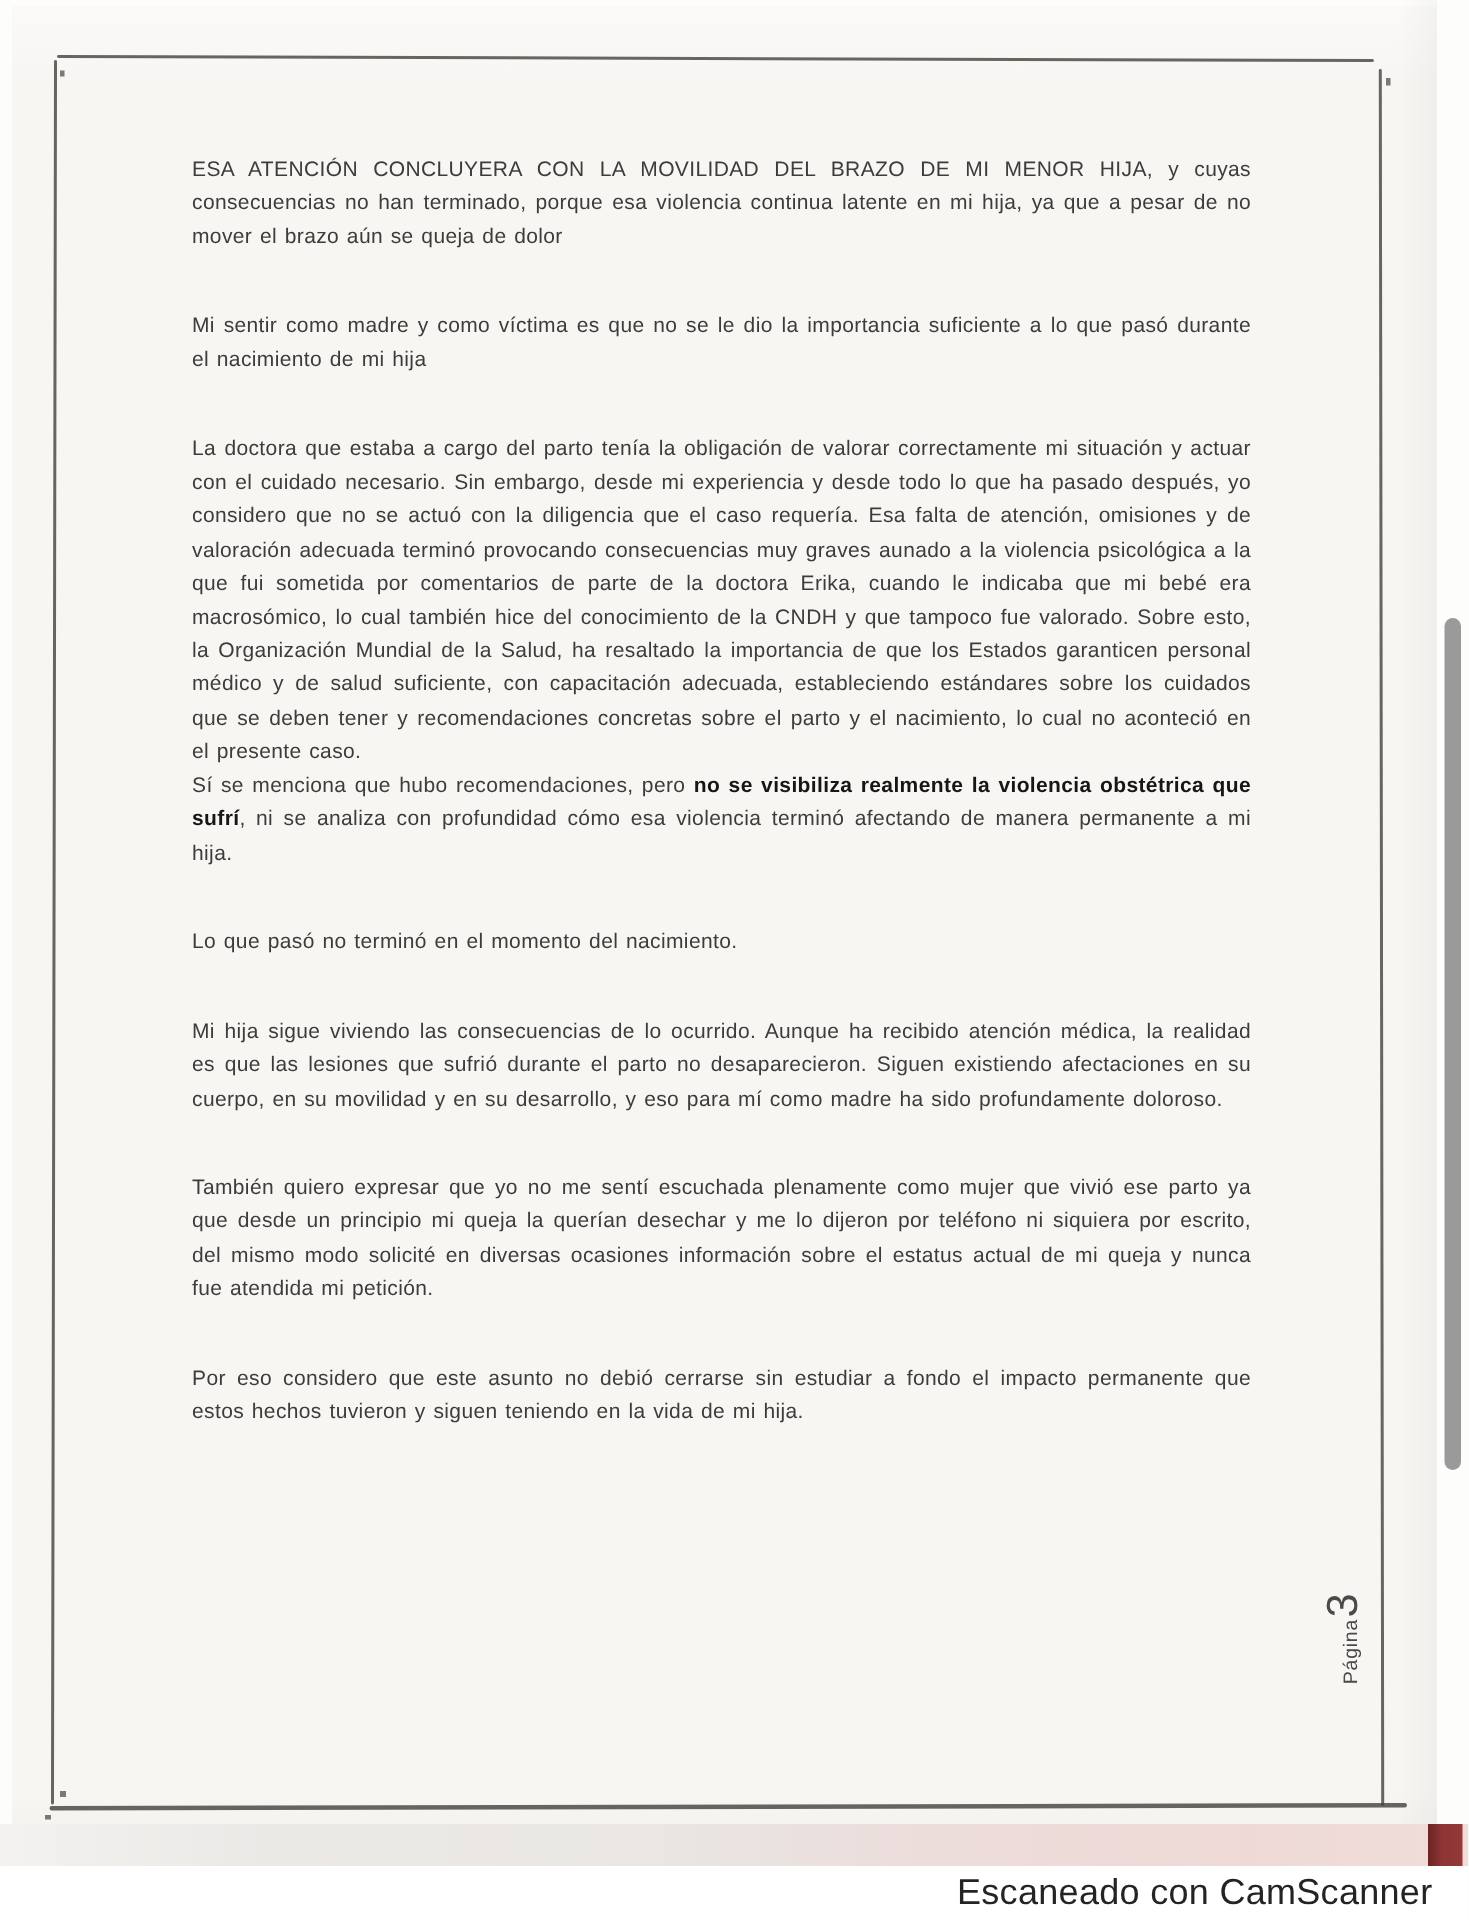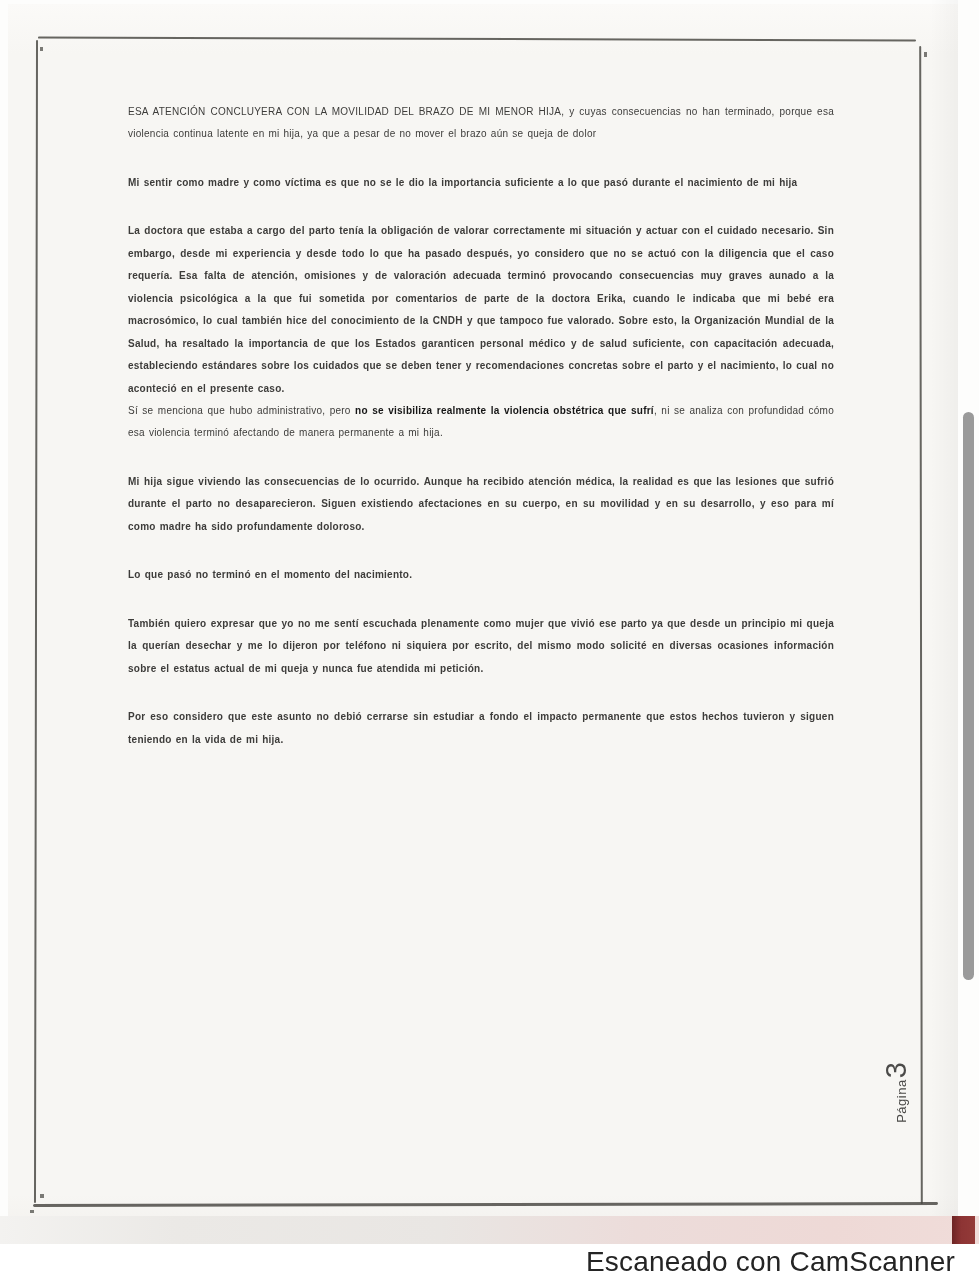--- a/index.html
+++ b/index.html
@@ -19,46 +19,46 @@
   .frame-right{left:920px;top:46px;width:2px;height:1158px;transform:rotate(-.08deg);border-radius:2px;}
   .frame-bottom{left:33px;top:1203px;width:905px;height:3px;transform:rotate(-.12deg);border-radius:2px;}
   .tick{position:absolute;background:#45443f;opacity:.7;}
   .tick-tl{left:40px;top:47px;width:3px;height:4px;}
   .tick-tr{left:924px;top:52px;width:3px;height:5px;}
   .tick-bl{left:40px;top:1194px;width:4px;height:4px;}
   .tick-bl2{left:30px;top:1210px;width:4px;height:3px;}
 
   
   .document-text{position:absolute;left:128px;top:101px;width:706px;
-                 font-size:10px;line-height:22.45px;color:#3d3c3a;
+                 font-size:14px;line-height:22.45px;color:#3d3c3a;
                  letter-spacing:.25px;word-spacing:1px;
                  text-align:justify;}
   .document-text p{margin:0;}
-  .document-text p.gap{margin-top:26px;font-weight:bold;}
+  .document-text p.gap{margin-top:37px;}
   .document-text .b{font-weight:bold;color:#161616;}
 
   
   .page-num-wrap{position:absolute;left:846px;top:1042px;width:100px;height:100px;
                  display:flex;align-items:center;justify-content:center;}
   .page-num-inner{transform:rotate(-90deg);white-space:nowrap;color:#4b4a48;
                   display:flex;align-items:baseline;}
   .pg-word{font-size:13px;letter-spacing:.5px;}
   .pg-num{font-size:29px;line-height:1;margin-left:1px;}
 
   
   .bottom-strip{position:absolute;left:0;top:1216px;width:979px;height:28px;
     background:linear-gradient(90deg,#f3f2f0 0%,#ebe9e6 18%,#e9e6e3 45%,#ecdcda 65%,#eed9d6 85%,#f0dcd9 100%);
     filter:blur(.4px);}
   .red-chip{position:absolute;left:952px;top:1216px;width:23px;height:28px;
     background:linear-gradient(90deg,#6c2424 0%,#8d3434 40%,#933a38 100%);}
 
   
   .footer-bar{position:absolute;left:0;top:1244px;width:979px;height:36px;background:#ffffff;
               display:flex;align-items:center;justify-content:flex-end;padding-right:24px;box-sizing:border-box;}
-  .scanner-credit{font-size:28px;color:#242424;letter-spacing:.2px;}
+  .scanner-credit{font-size:24px;color:#242424;letter-spacing:.2px;}
 
   
   .scrollbar-thumb{position:absolute;left:963px;top:412px;width:11px;height:568px;
                    background:#9a9a9a;border-radius:6px;}
 </style>
 </head>
 <body>
 
 <div class="stage">
 
@@ -71,23 +71,23 @@
   <div class="frame-line frame-bottom"></div>
   <div class="tick tick-tl"></div>
   <div class="tick tick-tr"></div>
   <div class="tick tick-bl"></div>
   <div class="tick tick-bl2"></div>
 
   <div class="document-text">
       <p><span>ESA ATENCIÓN CONCLUYERA CON LA MOVILIDAD DEL BRAZO DE MI MENOR HIJA, y cuyas consecuencias no han terminado, porque esa violencia continua latente en mi hija, ya que a pesar de no mover el brazo aún se queja de dolor</span></p>
       <p class="gap"><span>Mi sentir como madre y como víctima es que no se le dio la importancia suficiente a lo que pasó durante el nacimiento de mi hija</span></p>
       <p class="gap"><span>La doctora que estaba a cargo del parto tenía la obligación de valorar correctamente mi situación y actuar con el cuidado necesario. Sin embargo, desde mi experiencia y desde todo lo que ha pasado después, yo considero que no se actuó con la diligencia que el caso requería. Esa falta de atención, omisiones y de valoración adecuada terminó provocando consecuencias muy graves aunado a la violencia psicológica a la que fui sometida por comentarios de parte de la doctora Erika, cuando le indicaba que mi bebé era macrosómico, lo cual también hice del conocimiento de la CNDH y que tampoco fue valorado. Sobre esto, la Organización Mundial de la Salud, ha resaltado la importancia de que los Estados garanticen personal médico y de salud suficiente, con capacitación adecuada, estableciendo estándares sobre los cuidados que se deben tener y recomendaciones concretas sobre el parto y el nacimiento, lo cual no aconteció en el presente caso.</span></p>
-      <p><span>Sí se menciona que hubo administrativo, pero </span><span class="b">no se visibiliza realmente la violencia obstétrica que sufrí</span><span>, ni se analiza con profundidad cómo esa violencia terminó afectando de manera permanente a mi hija.</span></p>
+      <p><span>Sí se menciona que hubo recomendaciones, pero </span><span class="b">no se visibiliza realmente la violencia obstétrica que sufrí</span><span>, ni se analiza con profundidad cómo esa violencia terminó afectando de manera permanente a mi hija.</span></p>
+      <p class="gap"><span>Lo que pasó no terminó en el momento del nacimiento.</span></p>
       <p class="gap"><span>Mi hija sigue viviendo las consecuencias de lo ocurrido. Aunque ha recibido atención médica, la realidad es que las lesiones que sufrió durante el parto no desaparecieron. Siguen existiendo afectaciones en su cuerpo, en su movilidad y en su desarrollo, y eso para mí como madre ha sido profundamente doloroso.</span></p>
-      <p class="gap"><span>Lo que pasó no terminó en el momento del nacimiento.</span></p>
       <p class="gap"><span>También quiero expresar que yo no me sentí escuchada plenamente como mujer que vivió ese parto ya que desde un principio mi queja la querían desechar y me lo dijeron por teléfono ni siquiera por escrito, del mismo modo solicité en diversas ocasiones información sobre el estatus actual de mi queja y nunca fue atendida mi petición.</span></p>
       <p class="gap"><span>Por eso considero que este asunto no debió cerrarse sin estudiar a fondo el impacto permanente que estos hechos tuvieron y siguen teniendo en la vida de mi hija.</span></p>
     </div>
 
   <div class="page-num-wrap">
     <div class="page-num-inner">
       <span class="pg-word">Página</span>
         <span class="pg-num">3</span>
     </div>
   </div>

